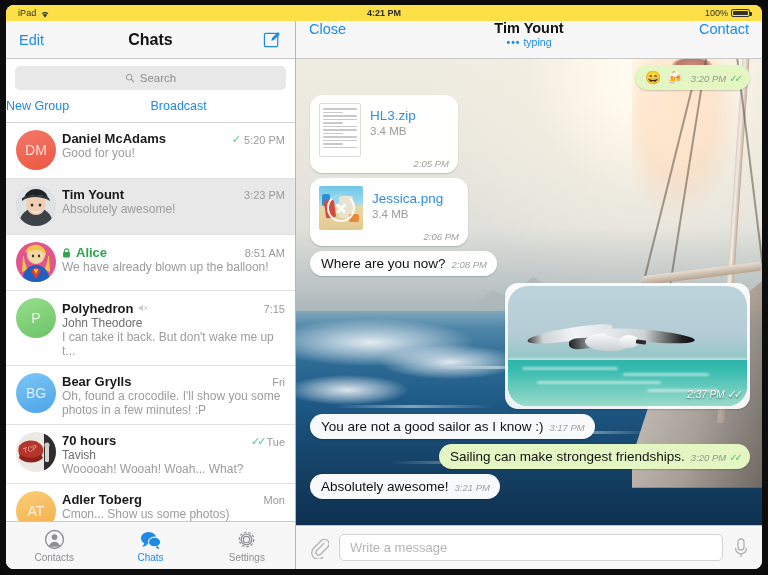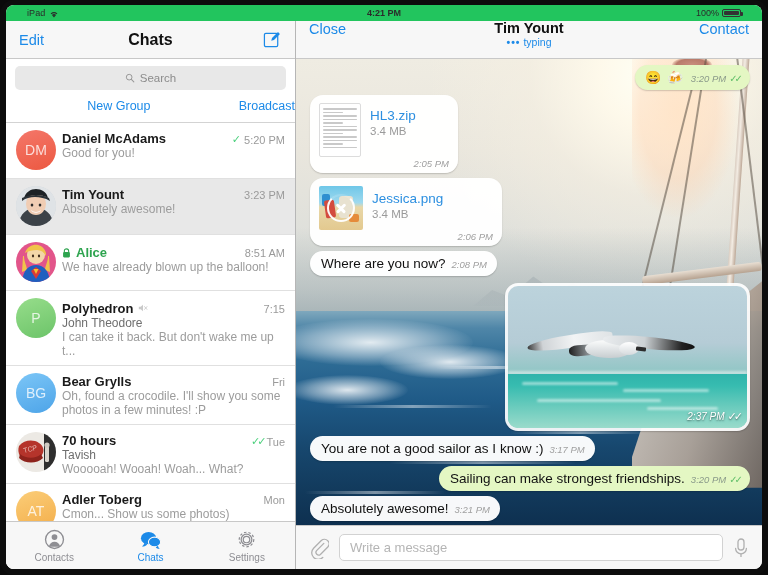--- a/index.html
+++ b/index.html
@@ -27,26 +27,26 @@
     background: #fff;
     border-radius: 8px;
     overflow: hidden;
     display: flex;
     flex-direction: column;
   }
 
   
   .statusbar {
     height: 16px;
-    background: #22c55e;
+    background: #fde047;
     display: flex;
     align-items: center;
     font-size: 9px;
     color: #2b2b2b;
-    padding: 0 21px;
+    padding: 0 12px;
     position: relative;
     flex: 0 0 16px;
     border-bottom: 0;
   }
   .sb-left { display: flex; align-items: center; gap: 4px; }
   .sb-device { font-size: 9px; font-weight: 400; letter-spacing: .1px;}
   .wifi-icon { display:inline-block; width:10px; height:9px; position:relative; top:1px;}
   .sb-time {
     position: absolute; left: 0; right: 0; text-align: center;
     font-size: 9px; font-weight: 700; pointer-events: none;
@@ -97,21 +97,21 @@
     height: 24px; background: #e8e8e8; border-radius: 5px;
     display: flex; align-items: center; justify-content: center;
     gap: 5px; color: #8c8c8c; font-size: 11.5px; cursor: text;
   }
   .srch-ico { width: 10px; height: 10px; position: relative; top:0px;}
   .grouprow {
     display: flex; padding: 3px 0 9px;
     border-bottom: 1px solid #d3d3d3;
   }
   .grouprow > div {
-    flex: 1; text-align: right; color: #1c8ae8; font-size: 12.5px; cursor: pointer;
+    flex: 1; text-align: left; color: #1c8ae8; font-size: 12.5px; cursor: pointer;
   }
 
   .chatlist { flex: 1; overflow: hidden; min-height: 0; background: #fff; }
   .chatrow {
     display: flex; padding: 7px 10px 7px 10px; gap: 6px;
     border-bottom: 1px solid #e0e0e0;
     cursor: pointer; position: relative;
     min-height: 56px;
   }
   .chatrow.selected { background: #e8e8e8; }
@@ -293,21 +293,21 @@
   .cancel-x::before { transform: rotate(45deg); }
   .cancel-x::after { transform: rotate(-45deg); }
   .fmeta { padding-top: 5px; }
   .fname { font-size: 13.5px; color: #2d8fe0; line-height: 16px; }
   .fsize { font-size: 11.5px; color: #9a9a9a; line-height: 15px; }
   .fstamp { text-align: center; padding-top: 1px; }
 
   
   .bub.photo { padding: 3px; background: rgba(255,255,255,.92); width: 245px; }
   .photo-inner {
-    width: 100%; height: 142px; border-radius: 10px; overflow: hidden; position: relative;
+    width: 100%; height: 120px; border-radius: 20px; overflow: hidden; position: relative;
     background: linear-gradient(180deg,#bcd3dc 0%, #b5ccd6 40%, #8fc6c4 62%, #3fb6ad 74%, #2aa79f 84%, #7fd0c0 100%);
   }
   .gull { position:absolute; left: 14%; top: 33%; width: 160px; height: 42px; }
   .gull .wingL {
     position:absolute; left:-14px; top:2px; width: 86px; height: 13px;
     background: linear-gradient(90deg, #3a3a3a 0%, #cfd3d6 18%, #f2f4f5 55%, #dfe3e5 100%);
     border-radius: 50% 40% 45% 55%;
     transform: rotate(-9deg);
   }
   .gull .wingR {
@@ -695,21 +695,21 @@
                     <div class="fsize">3.4 MB</div>
                   </div>
                 </div>
                 <div class="meta fstamp">
                   <span style="margin-left:auto">2:05 PM</span>
                 </div>
               </div>
             </div>
 
             <div class="row in">
-              <div class="bub in file" style="width:192px;">
+              <div class="bub in file" style="width:158px;">
                 <div class="file-inner">
                   <div class="thumb-img">
                     <div class="obj3"></div>
                       <div class="obj1"></div>
                       <div class="obj2"></div>
                       <div class="obj4"></div>
                     <div class="cancel-ring">
                         <div class="cancel-x"></div>
                       </div>
                   </div>

